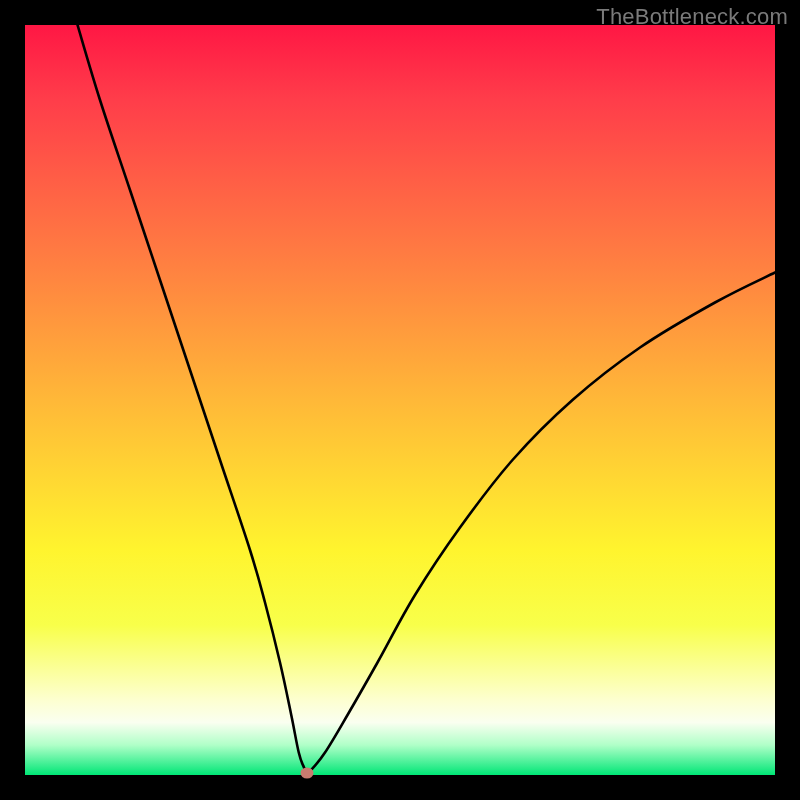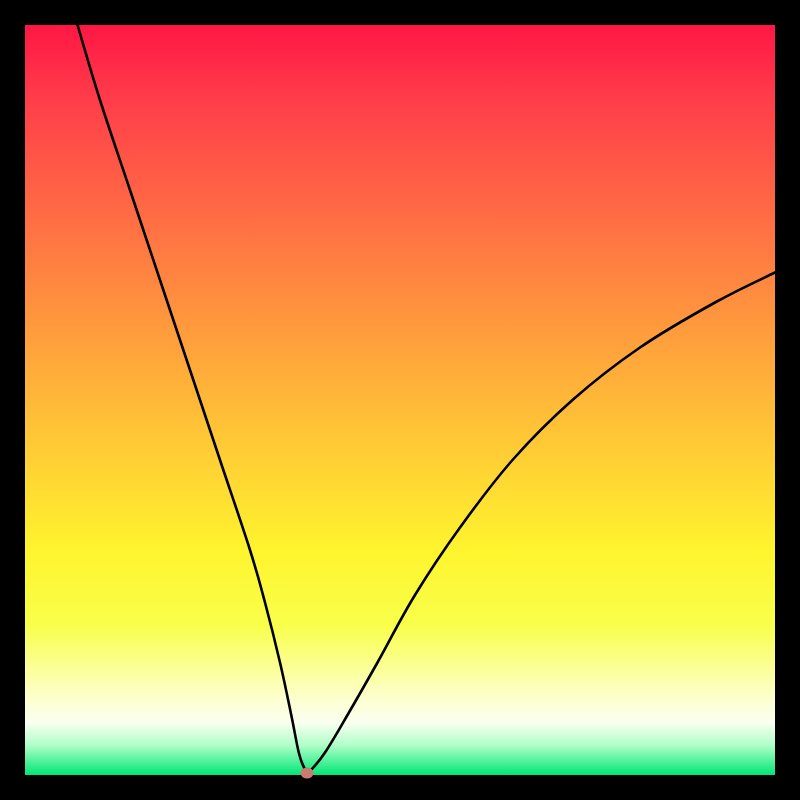--- a/index.html
+++ b/index.html
@@ -55,19 +55,20 @@
     height: 11px;
     background: #c97b6f;
     border-radius: 50%;
     transform: translate(-50%, -50%);
   }
 </style>
 </head>
 <body>
 
 <div class="frame">
+  <div class="watermark">TheBottleneck.com</div>
   <div class="plot-area">
     <svg class="curve" viewBox="0 0 750 750" preserveAspectRatio="none">
       <path id="curve-path" fill="none" stroke="#000" stroke-width="2.6" stroke-linecap="round" stroke-linejoin="round" d="M 52.50 0.00 C 56.55 13.50, 65.55 45.30, 75.00 75.00 C 84.45 104.70, 94.20 132.60, 105.00 165.00 C 115.80 197.40, 124.20 222.60, 135.00 255.00 C 145.80 287.40, 154.20 312.60, 165.00 345.00 C 175.80 377.40, 184.20 402.60, 195.00 435.00 C 205.80 467.40, 216.90 499.35, 225.00 525.00 C 233.10 550.65, 234.60 557.25, 240.00 577.50 C 245.40 597.75, 250.28 617.25, 255.00 637.50 C 259.73 657.75, 262.88 673.80, 266.25 690.00 C 269.63 706.20, 271.45 718.05, 273.75 727.50 C 276.05 736.95, 277.52 738.86, 279.00 742.50 C 280.49 746.14, 280.92 747.08, 282.00 747.75 C 283.08 748.42, 281.76 749.89, 285.00 746.25 C 288.24 742.61, 293.25 737.63, 300.00 727.50 C 306.75 717.38, 313.05 706.20, 322.50 690.00 C 331.95 673.80, 340.35 659.10, 352.50 637.50 C 364.65 615.90, 375.15 594.30, 390.00 570.00 C 404.85 545.70, 417.45 526.80, 435.00 502.50 C 452.55 478.20, 467.25 457.95, 487.50 435.00 C 507.75 412.05, 524.55 395.25, 547.50 375.00 C 570.45 354.75, 589.35 340.05, 615.00 322.50 C 640.65 304.95, 665.70 291.00, 690.00 277.50 C 714.30 264.00, 739.20 252.90, 750.00 247.50"></path>
     </svg>
     <div class="marker" id="marker" style="left: 282px; top: 747.75px;"></div>
   </div>
 </div>
 
 </body></html>

